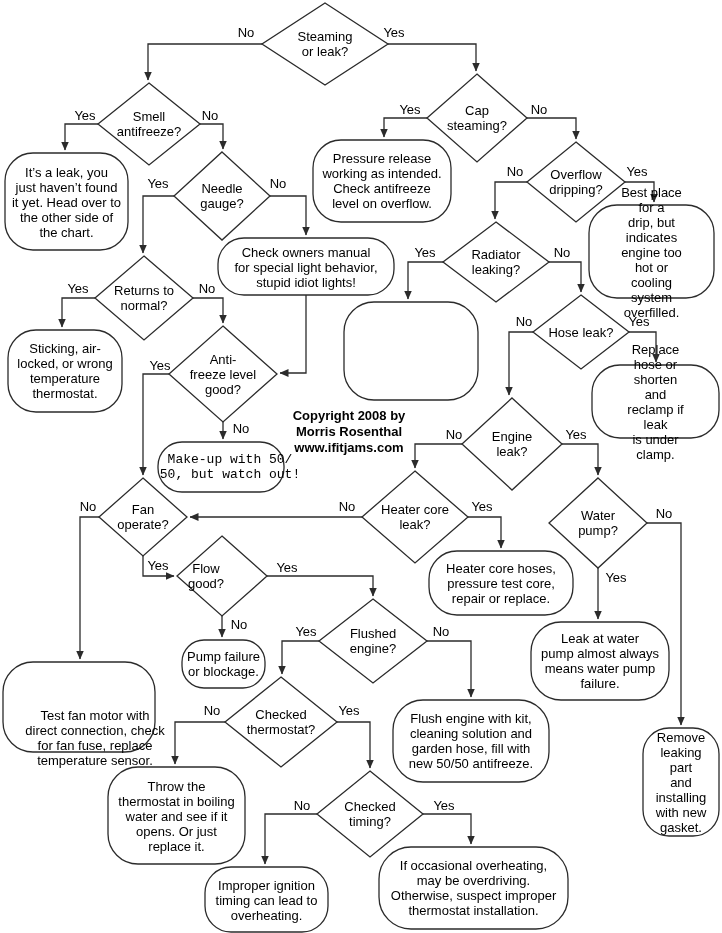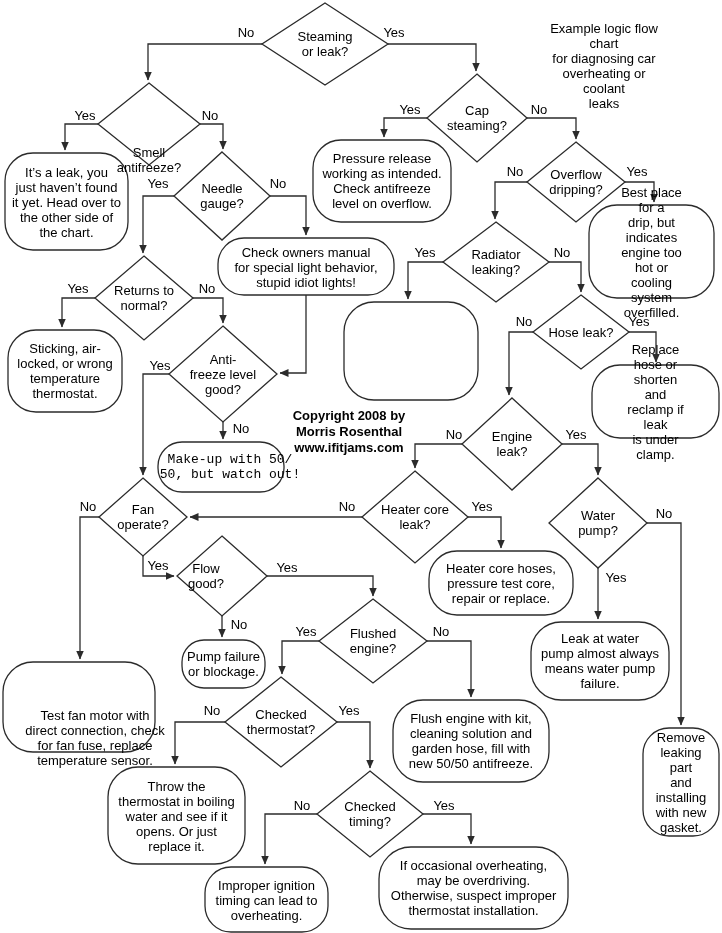--- a/index.html
+++ b/index.html
@@ -101,24 +101,20 @@
       <rect x="429" y="551" width="144" height="64" rx="28" ry="28" class="shape"></rect>
       <rect x="531" y="622" width="138" height="78" rx="30" ry="30" class="shape"></rect>
       <rect x="643" y="728" width="76" height="108" rx="26" ry="26" class="shape"></rect>
       <rect x="3" y="662" width="152" height="90" rx="30" ry="30" class="shape"></rect>
       <rect x="182" y="640" width="83" height="48" rx="22" ry="22" class="shape"></rect>
       <rect x="108" y="767" width="137" height="97" rx="30" ry="30" class="shape"></rect>
       <rect x="393" y="700" width="156" height="82" rx="30" ry="30" class="shape"></rect>
       <rect x="205" y="867" width="123" height="65" rx="26" ry="26" class="shape"></rect>
       <rect x="379" y="847" width="189" height="82" rx="32" ry="32" class="shape"></rect>
     </svg>
-  <div class="title-block">Example logic flow chart
-for diagnosing car
-overheating or coolant
-leaks</div>
   <div class="copyright-block">Copyright 2008 by
 Morris Rosenthal
 www.ifitjams.com</div>
 <div class="edge-label" style="left: 246px; top: 33px;">No</div>
     <div class="edge-label" style="left: 394px; top: 33px;">Yes</div>
     <div class="edge-label" style="left: 85px; top: 116px;">Yes</div>
     <div class="edge-label" style="left: 210px; top: 116px;">No</div>
     <div class="edge-label" style="left: 158px; top: 184px;">Yes</div>
     <div class="edge-label" style="left: 278px; top: 184px;">No</div>
     <div class="edge-label" style="left: 410px; top: 110px;">Yes</div>
@@ -144,21 +140,21 @@
     <div class="edge-label" style="left: 239px; top: 625px;">No</div>
     <div class="edge-label" style="left: 287px; top: 568px;">Yes</div>
     <div class="edge-label" style="left: 306px; top: 632px;">Yes</div>
     <div class="edge-label" style="left: 441px; top: 632px;">No</div>
     <div class="edge-label" style="left: 212px; top: 711px;">No</div>
     <div class="edge-label" style="left: 349px; top: 711px;">Yes</div>
     <div class="edge-label" style="left: 302px; top: 806px;">No</div>
     <div class="edge-label" style="left: 444px; top: 806px;">Yes</div>
     <div class="node-label" style="left: 325px; top: 44px;">Steaming
 or leak?</div>
-    <div class="node-label" style="left: 149px; top: 124px; margin-top: 36px;">Smell
+    <div class="node-label" style="left: 149px; top: 124px;">Smell
 antifreeze?</div>
     <div class="node-label" style="left: 222px; top: 196px;">Needle
 gauge?</div>
     <div class="node-label" style="left: 477px; top: 118px;">Cap
 steaming?</div>
     <div class="node-label" style="left: 576px; top: 182px;">Overflow
 dripping?</div>
     <div class="node-label" style="left: 144px; top: 298px;">Returns to
 normal?</div>
     <div class="node-label" style="left: 496px; top: 262px;">Radiator

